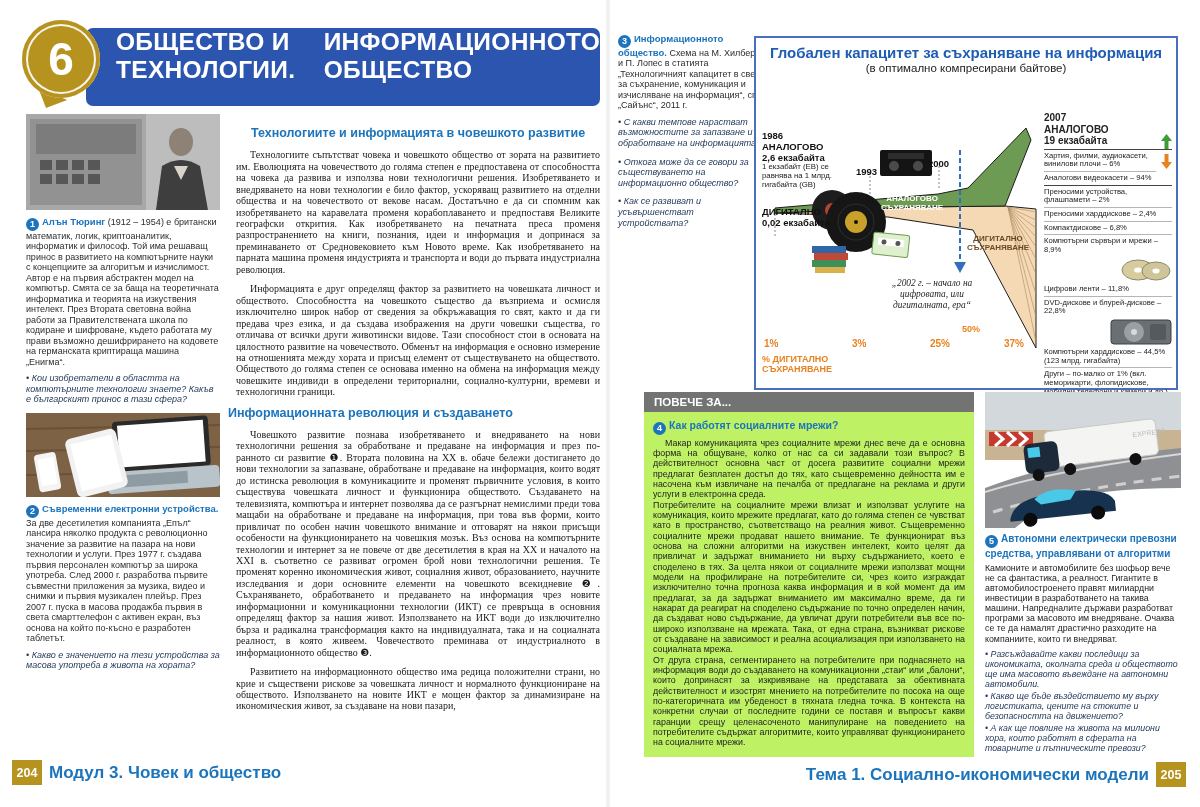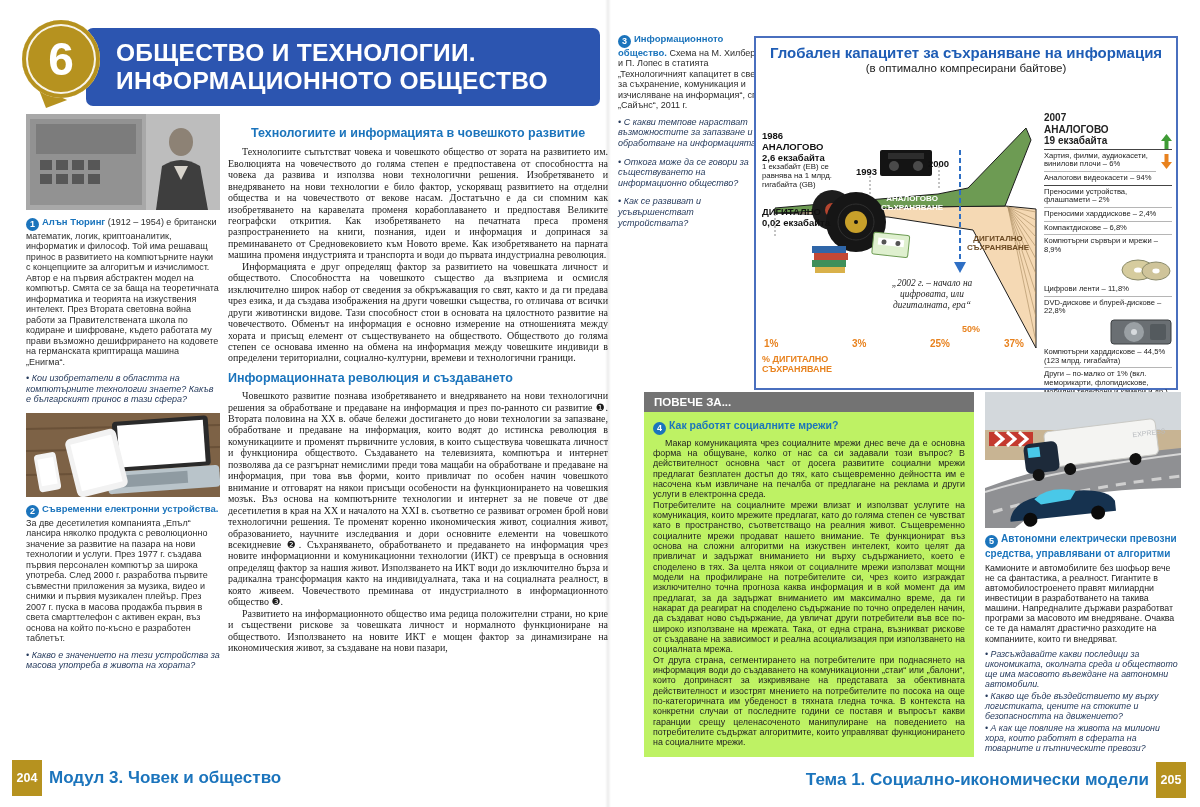--- a/index.html
+++ b/index.html
@@ -9,47 +9,47 @@
   .gutter{position:absolute;left:605px;top:0;width:6px;height:807px;
           background:linear-gradient(90deg,rgba(0,0,0,0),rgba(0,0,0,.07),rgba(0,0,0,0));}
 
   
   .badge{position:absolute;left:22px;top:20px;width:78px;height:78px;border-radius:50%;
          background:#b6921f;box-shadow:inset 0 0 0 4px #b6921f, inset 0 0 0 6px rgba(255,255,255,.9);
          color:#fff;font-size:46px;font-weight:bold;display:flex;align-items:center;justify-content:center;z-index:3;}
   .badge-tail{position:absolute;left:30px;top:92px;width:0;height:0;z-index:2;
          border:16px solid transparent;border-top-color:#b6921f;transform:rotate(24deg);}
   .banner{position:absolute;left:86px;top:28px;width:514px;height:78px;background:#2c55b0;
-          border-radius:7px;color:#fff;display:flex;flex-direction:column;justify-content:center;
+          border-radius:7px;color:#fff;display:flex;flex-direction:row;justify-content:center;
           padding-left:30px;box-sizing:border-box;z-index:2;}
   .banner div{font-size:24.5px;font-weight:bold;line-height:1.16;letter-spacing:.3px;}
 
   
   .sidebar-l{position:absolute;left:26px;top:114px;width:194px;}
   .sidebar-r{position:absolute;left:618px;top:34px;width:148px;}
   .note{font-size:9px;line-height:10.5px;color:#2d2d2d;margin:7px 0 0 0;text-align:left;}
   .lead{color:#1b74bc;font-weight:bold;font-size:9.5px;}
   .numc{display:inline-flex;width:13px;height:13px;border-radius:50%;background:#1b74bc;color:#fff;
         font-weight:bold;font-size:9px;align-items:center;justify-content:center;vertical-align:-2px;margin-right:3px;}
   .q{font-size:9px;line-height:10.6px;font-style:italic;color:#253a5c;margin:6px 0 8px;}
 
   
   .photo{display:block;width:100%;}
 
   
   .main-l{position:absolute;left:228px;top:126px;width:380px;}
   .h-blue{color:#1b74bc;font-weight:bold;font-size:12.5px;line-height:1.22;margin:0 0 5px;}
   .h-center{text-align:center;}
   p.body{font-family:"Liberation Serif",serif;font-size:10px;line-height:11.45px;text-align:justify;
-         text-indent:14px;margin:0;color:#1b1b1b;}
+         text-indent:14px;margin:8px;color:#1b1b1b;}
   .h2{margin:7px 0 4px;}
 
   
   .footer{position:absolute;display:flex;align-items:center;gap:7px;}
-  .pagenum{background:#b6921f;color:#fff;font-weight:bold;font-size:12.5px;width:30px;height:36px;
+  .pagenum{background:#b6921f;color:#fff;font-weight:bold;font-size:12.5px;width:30px;height:25px;
            display:flex;align-items:center;justify-content:center;}
   .flabel{color:#1b74bc;font-size:17px;font-weight:bold;}
 
   
   .chart{position:absolute;left:754px;top:36px;width:424px;height:354px;border:2px solid #4a6fbe;
          background:#fff;box-sizing:border-box;}
   .chart-title{color:#1f5db5;font-weight:bold;font-size:15px;text-align:center;margin-top:6px;}
   .chart-sub{font-size:11.5px;text-align:center;color:#222;margin-top:1px;}
   .cl{position:absolute;font-size:9.5px;font-weight:bold;color:#111;}
   .cl-small{font-size:7.8px;font-weight:normal;line-height:8.8px;color:#222;}

